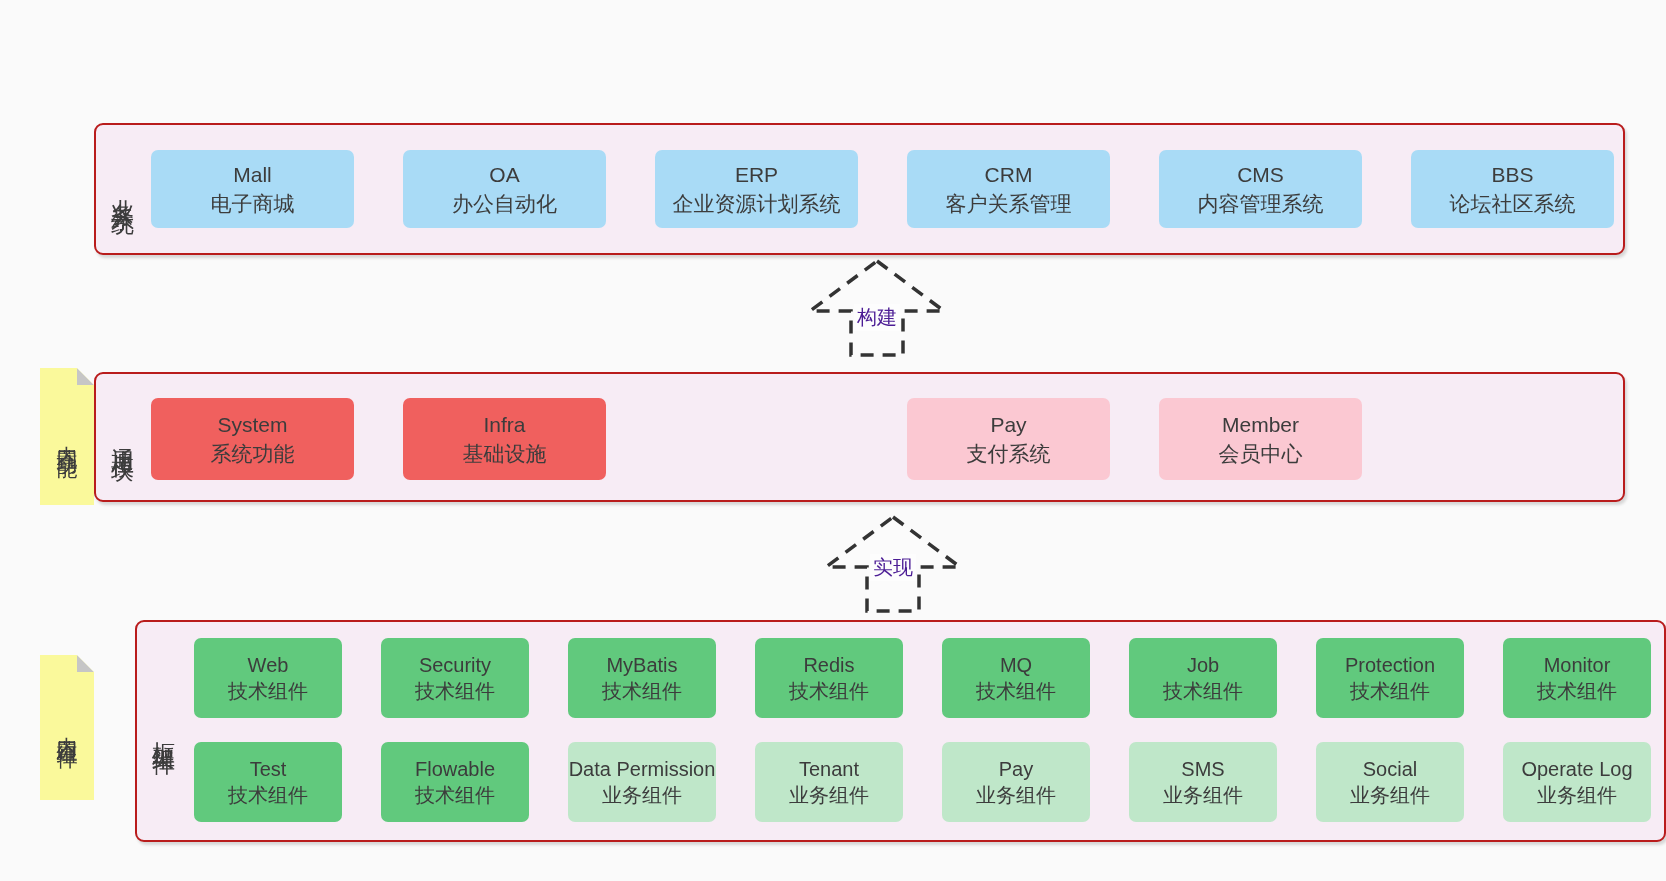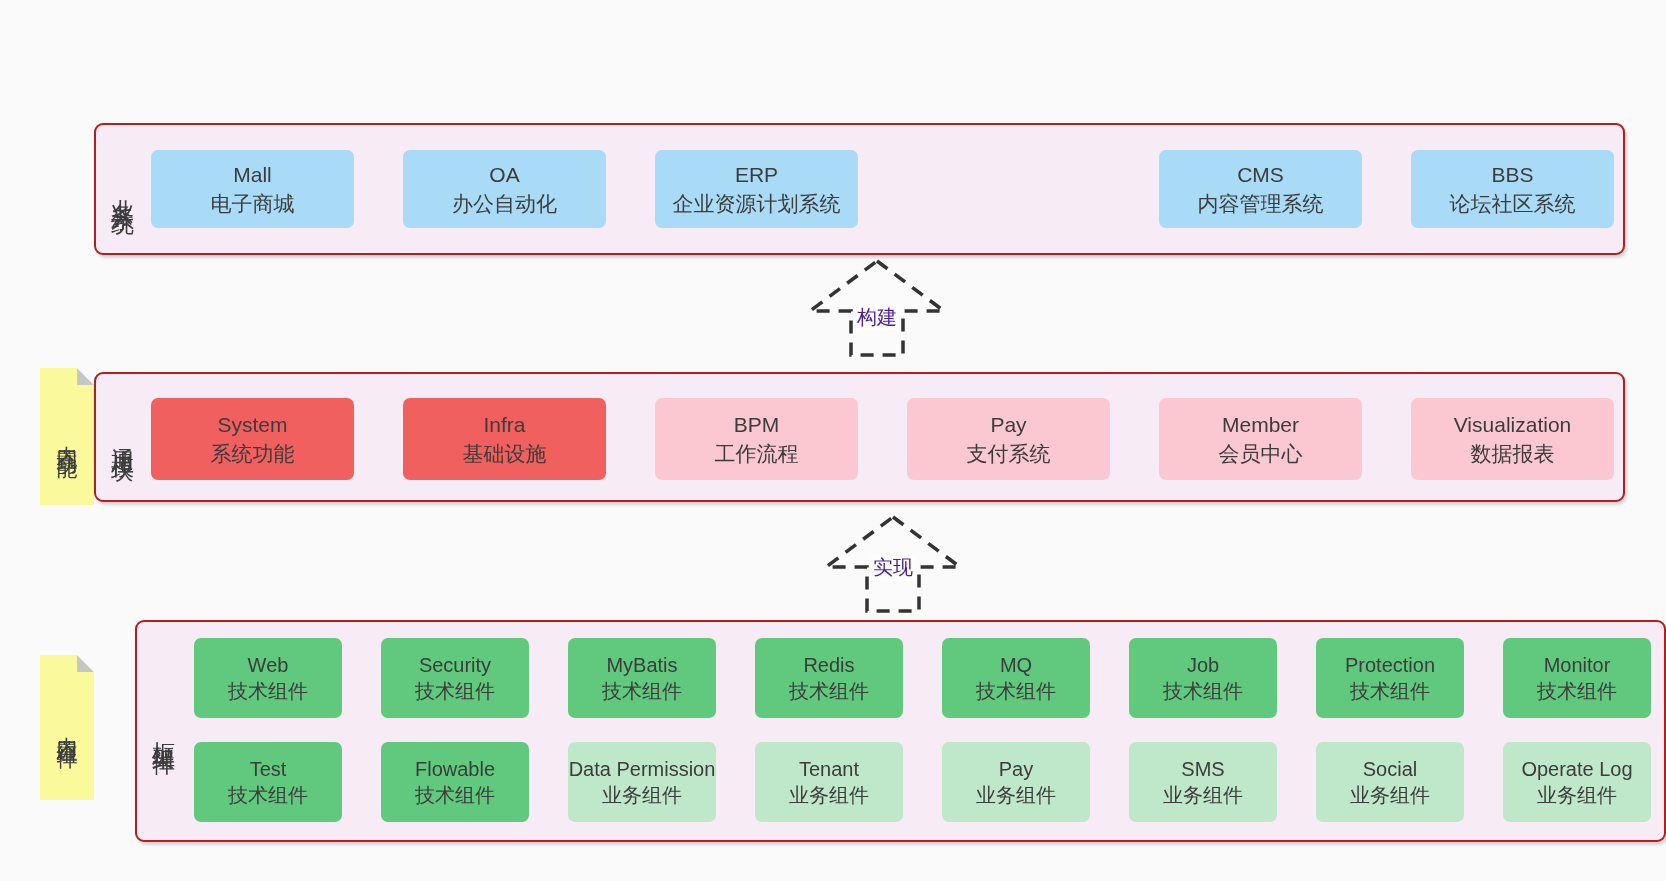--- a/index.html
+++ b/index.html
@@ -72,20 +72,24 @@
       <span>电子商城</span>
     </div>
     <div class="box blue w6 c2">
       <span>OA</span>
       <span>办公自动化</span>
     </div>
     <div class="box blue w6 c3">
       <span>ERP</span>
       <span>企业资源计划系统</span>
     </div>
+    <div class="box blue w6 c4">
+      <span>CRM</span>
+      <span>客户关系管理</span>
+    </div>
     <div class="box blue w6 c5">
       <span>CMS</span>
       <span>内容管理系统</span>
     </div>
     <div class="box blue w6 c6">
       <span>BBS</span>
       <span>论坛社区系统</span>
     </div>
   </div>
 
@@ -102,35 +106,27 @@
   <div class="panel panel-2">
     <div class="vlabel">通用模块</div>
     <div class="box red w6 c1">
       <span>System</span>
       <span>系统功能</span>
     </div>
     <div class="box red w6 c2">
       <span>Infra</span>
       <span>基础设施</span>
     </div>
-    <div class="box pink w6 c3">
-      <span>BPM</span>
-      <span>工作流程</span>
-    </div>
     <div class="box pink w6 c4">
       <span>Pay</span>
       <span>支付系统</span>
     </div>
     <div class="box pink w6 c5">
       <span>Member</span>
       <span>会员中心</span>
-    </div>
-    <div class="box pink w6 c6">
-      <span>Visualization</span>
-      <span>数据报表</span>
     </div>
   </div>
 
   <svg class="arrow arrow-2" viewBox="0 0 140 100">
     <path d="M70,3 L137,53 L96,53 L96,97 L44,97 L44,53 L3,53 Z"></path>
   </svg>
   <div class="arrow-label arrow-label-2">实现</div>
 
   <div class="sticky sticky-2">
     <div class="fold"></div>

